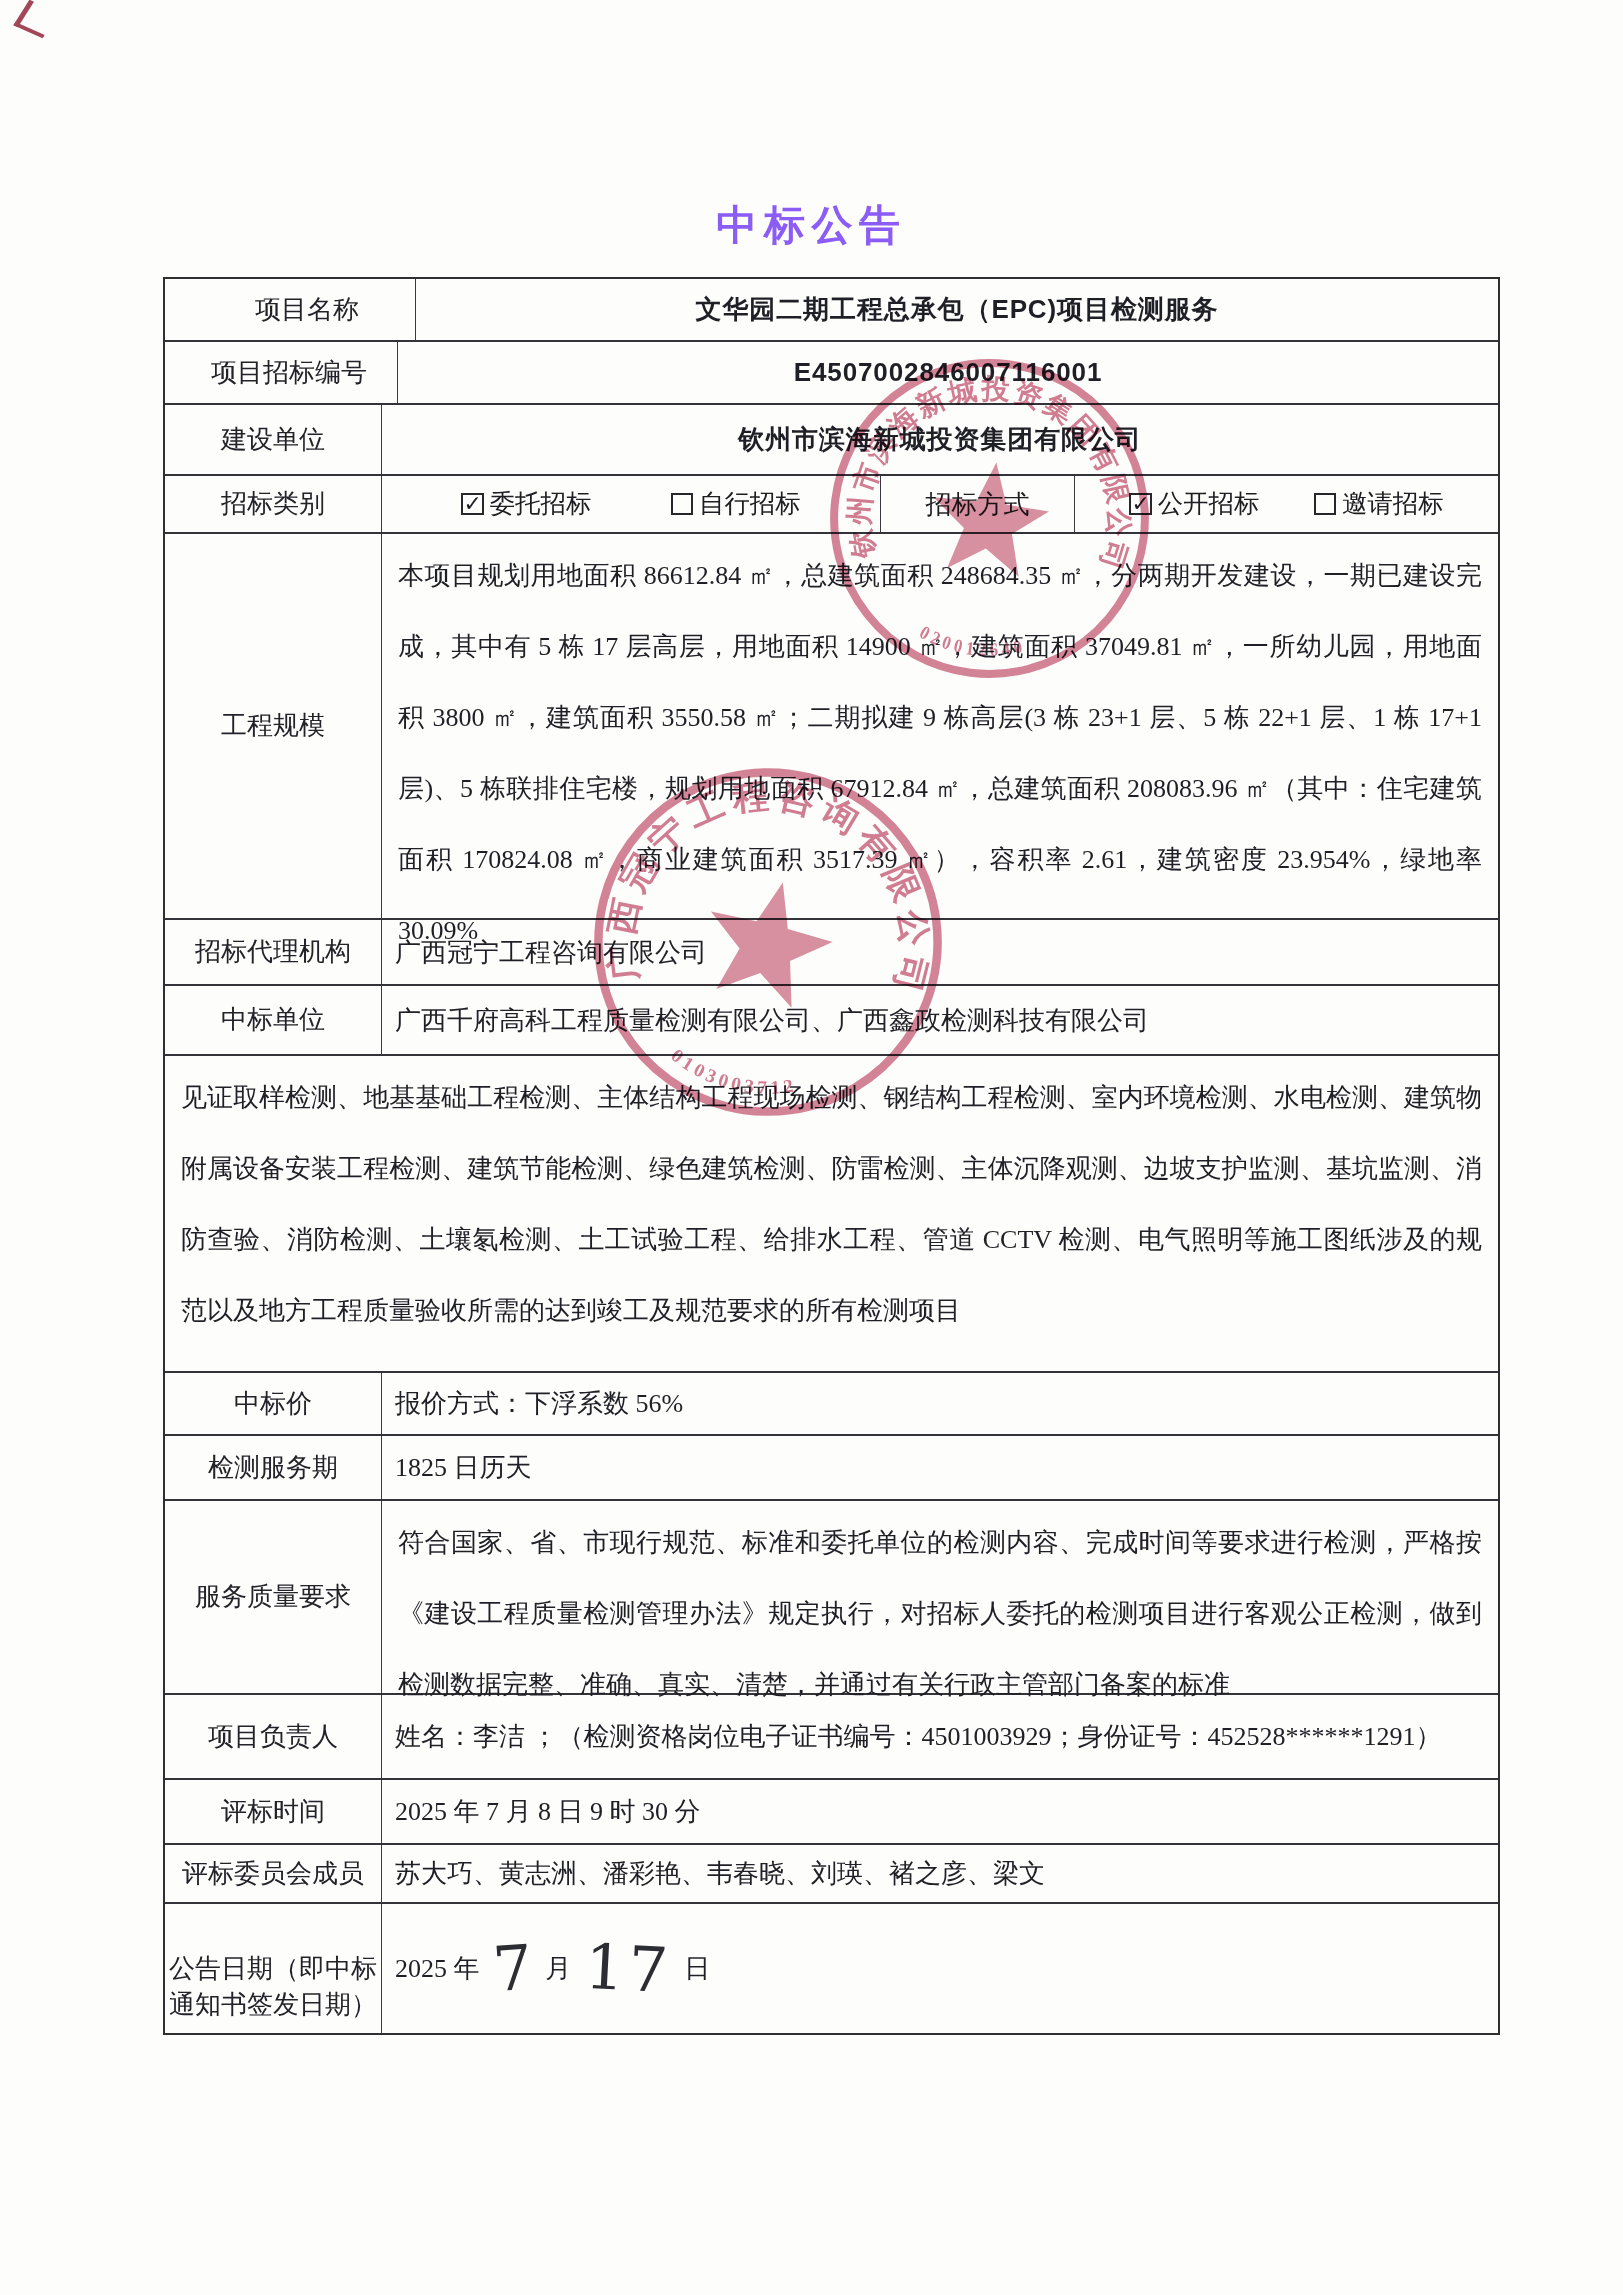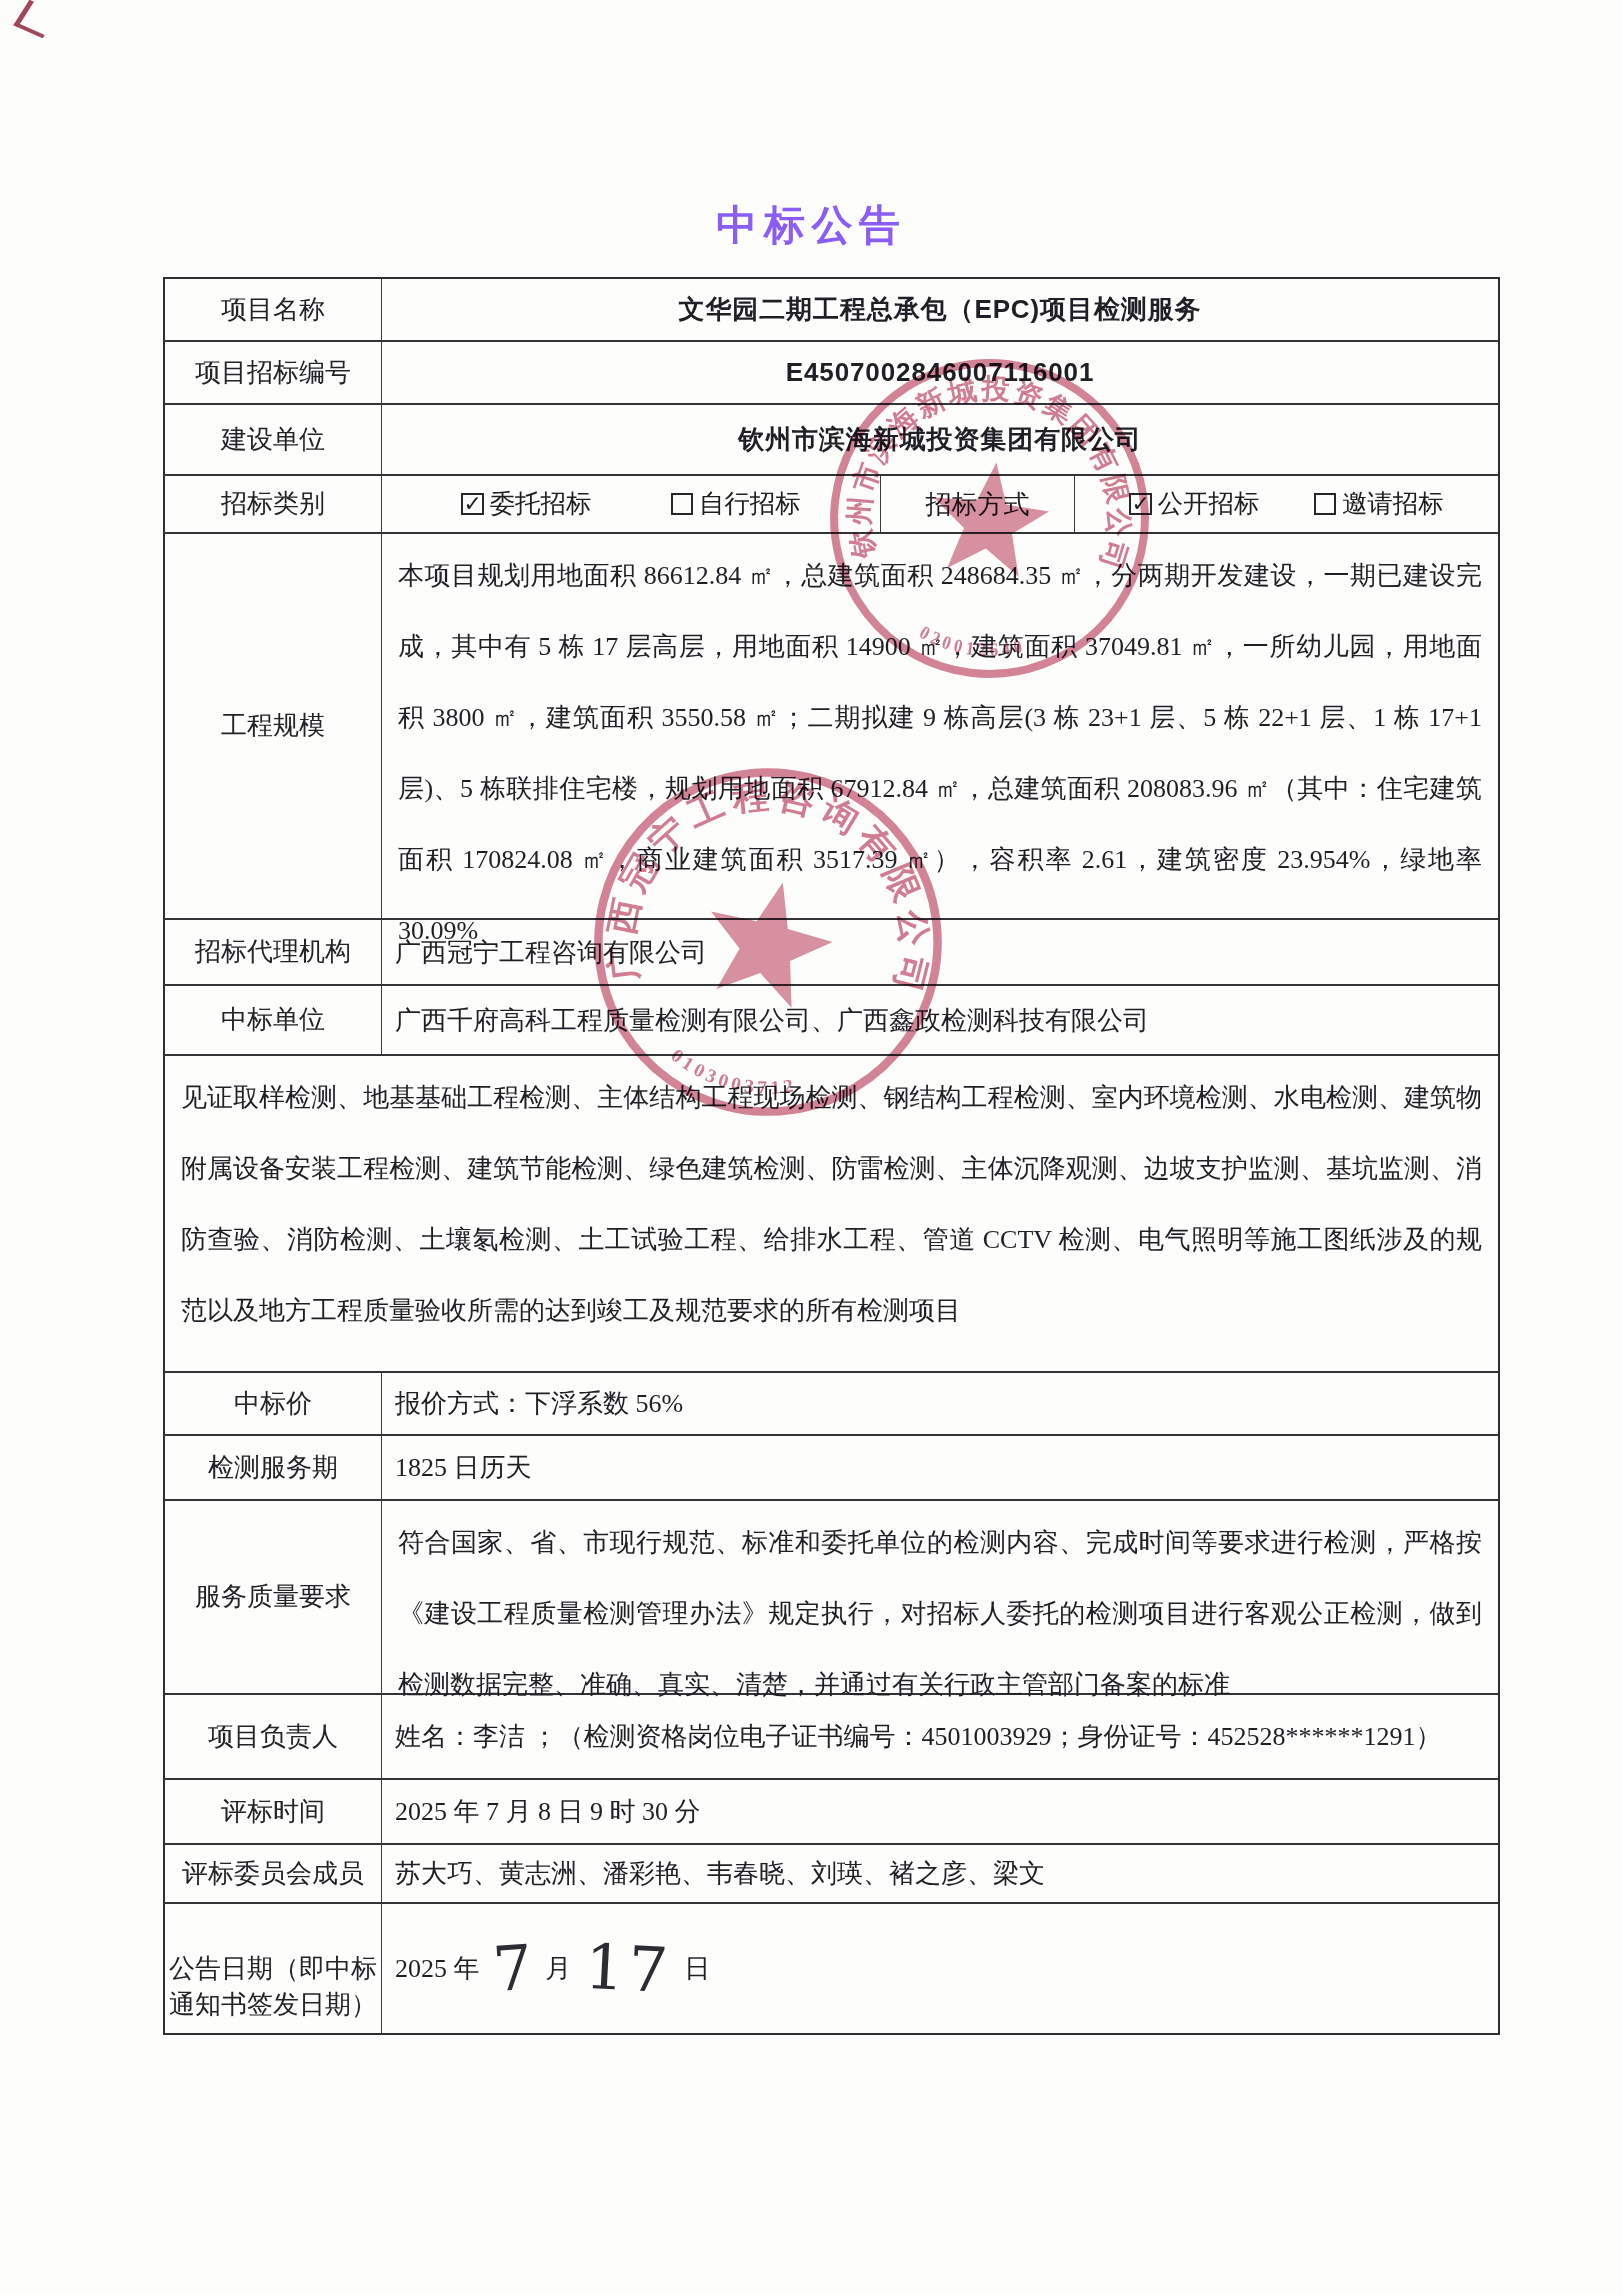--- a/index.html
+++ b/index.html
@@ -70,26 +70,26 @@
 </style>
 </head>
 <body>
 
 <div class="corner-mark"></div>
 
 <div class="page-title">中标公告</div>
 
 <div class="doc-table">
 
-  <div class="row" style="height:63px;">
+  <div class="row" style="height:63px;padding-left:34px;">
     <div class="lab">项目名称</div>
     <div class="val center boldsans">文华园二期工程总承包（EPC)项目检测服务</div>
   </div>
 
-  <div class="row" style="height:63px;">
+  <div class="row" style="height:63px;padding-left:16px;">
     <div class="lab">项目招标编号</div>
     <div class="val center boldsans">E4507002846007116001</div>
   </div>
 
   <div class="row" style="height:71px;">
     <div class="lab">建设单位</div>
     <div class="val center boldsans">钦州市滨海新城投资集团有限公司</div>
   </div>
 
   <div class="row" style="height:58px;">

